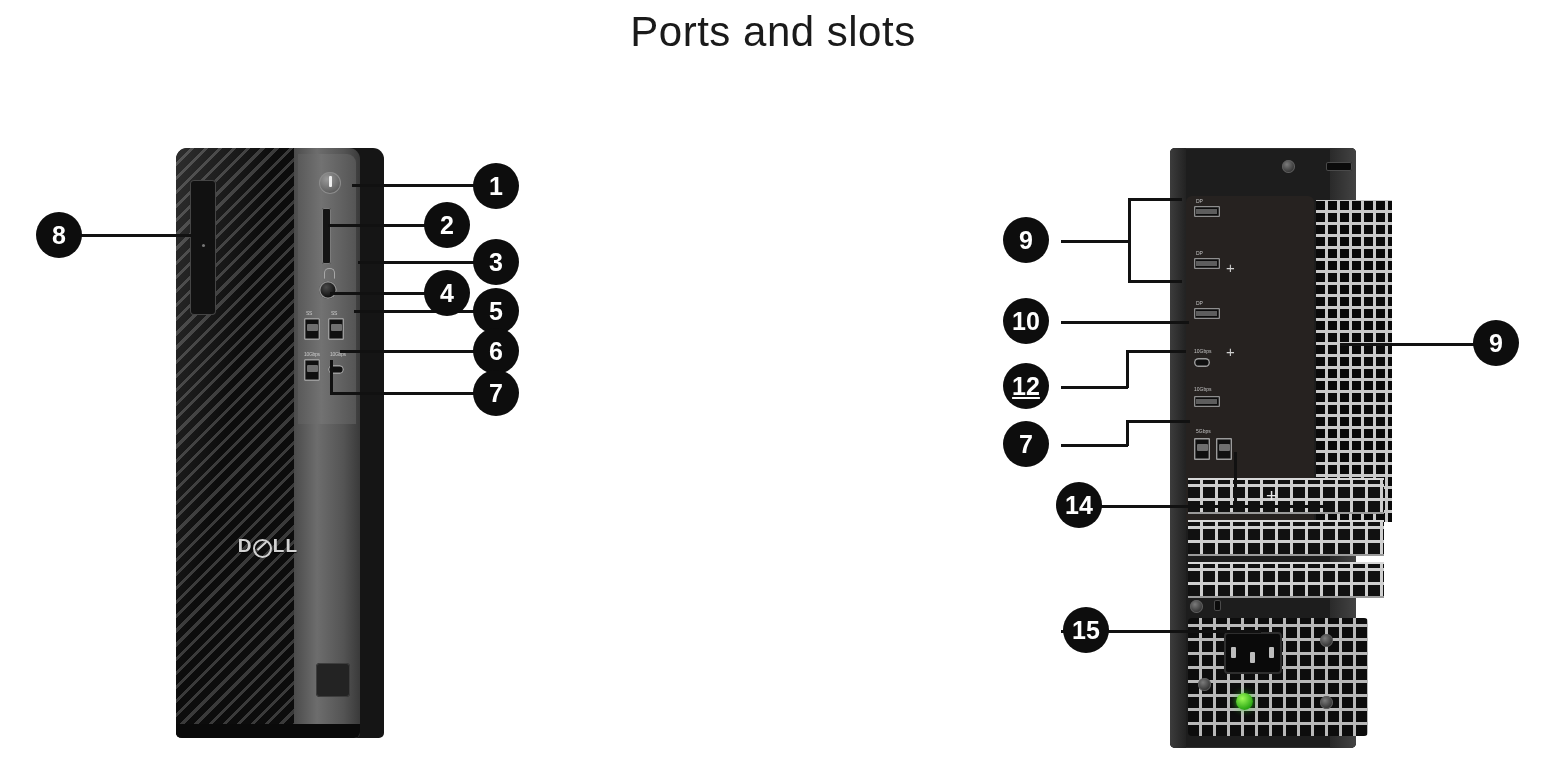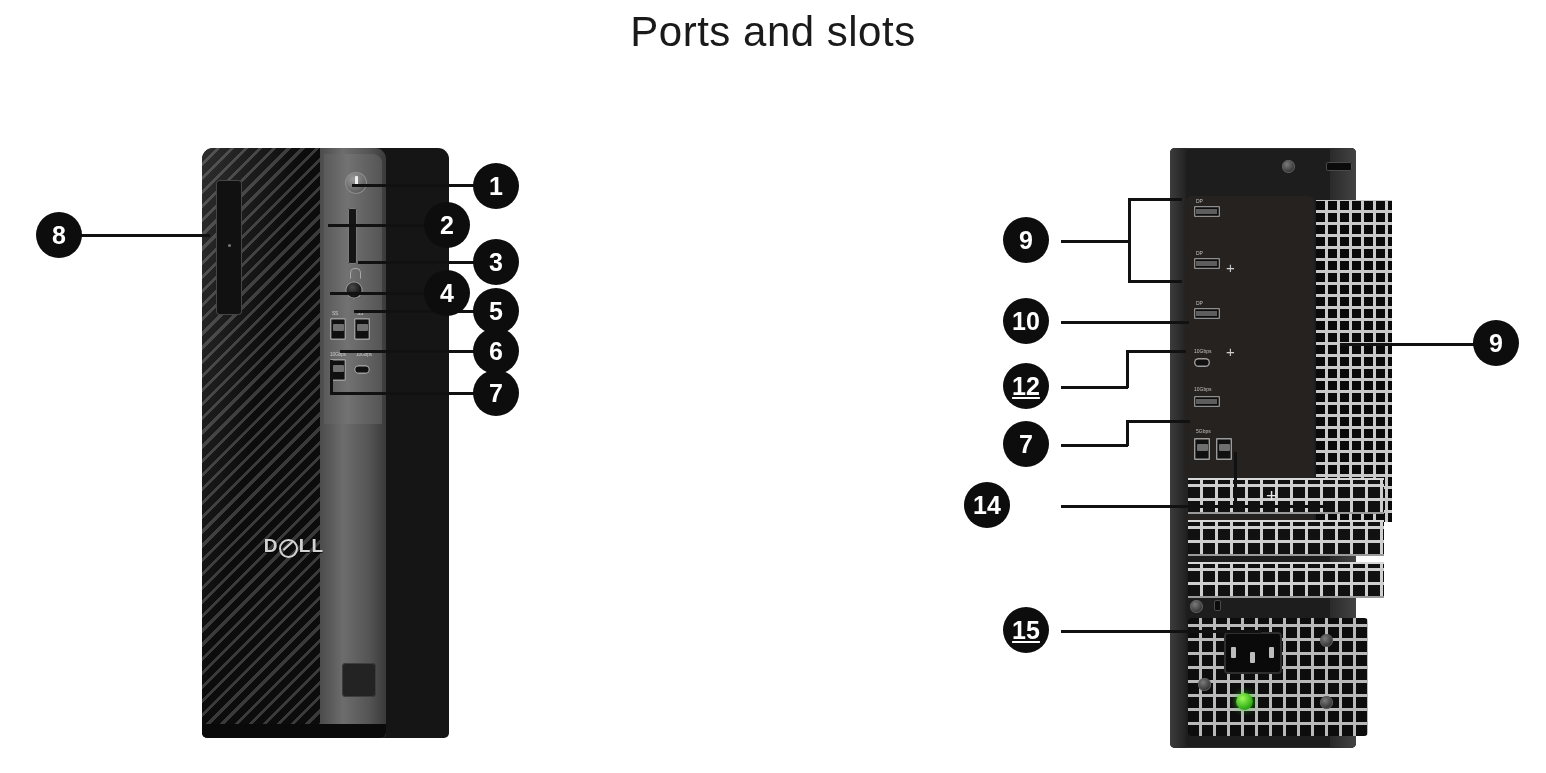--- a/index.html
+++ b/index.html
@@ -19,21 +19,21 @@
     background:#0d0d0d;color:#ffffff;
     display:flex;align-items:center;justify-content:center;
     font-size:25px;font-weight:700;line-height:1;z-index:40;
     font-family:"Liberation Sans",sans-serif;
   }
   .lead{position:absolute;background:#111;z-index:20;}
   .lead.h{height:3px;}
   .lead.v{width:3px;}
 
   
-  #front-view{position:absolute;left:202px;top:148px;width:208px;height:590px;padding-left:39px;}
+  #front-view{position:absolute;left:176px;top:148px;width:208px;height:590px;}
   .fv-body{
     position:absolute;inset:0;border-radius:11px 11px 5px 5px;
     background:#151515;overflow:hidden;
   }
   
   .fv-bezel{
     position:absolute;left:0;top:0;width:118px;height:590px;
     border-radius:11px 0 0 5px;
     background:
       repeating-linear-gradient(135deg,
@@ -365,14 +365,14 @@
 <div class="lead h" style="left:1061px;top:505px;width:266px;"></div>
 <div class="lead v" style="left:1234px;top:452px;height:54px;"></div>
 
 <div class="lead h" style="left:1061px;top:630px;width:200px;"></div>
 
 <div class="badge" style="left:1003px;top:217px;">9</div>
 <div class="badge" style="left:1003px;top:298px;">10</div>
 <div class="badge" style="left:1473px;top:320px;">9</div>
 <div class="badge" style="left:1003px;top:363px;text-decoration:underline;">12</div>
 <div class="badge" style="left:1003px;top:421px;">7</div>
-<div class="badge" style="left:964px;top:482px;">14</div>
-<div class="badge" style="left:1003px;top:607px;text-decoration:underline;">15</div>
+<div class="badge" style="left:1056px;top:482px;">14</div>
+<div class="badge" style="left:1063px;top:607px;">15</div>
 
 </body></html>

